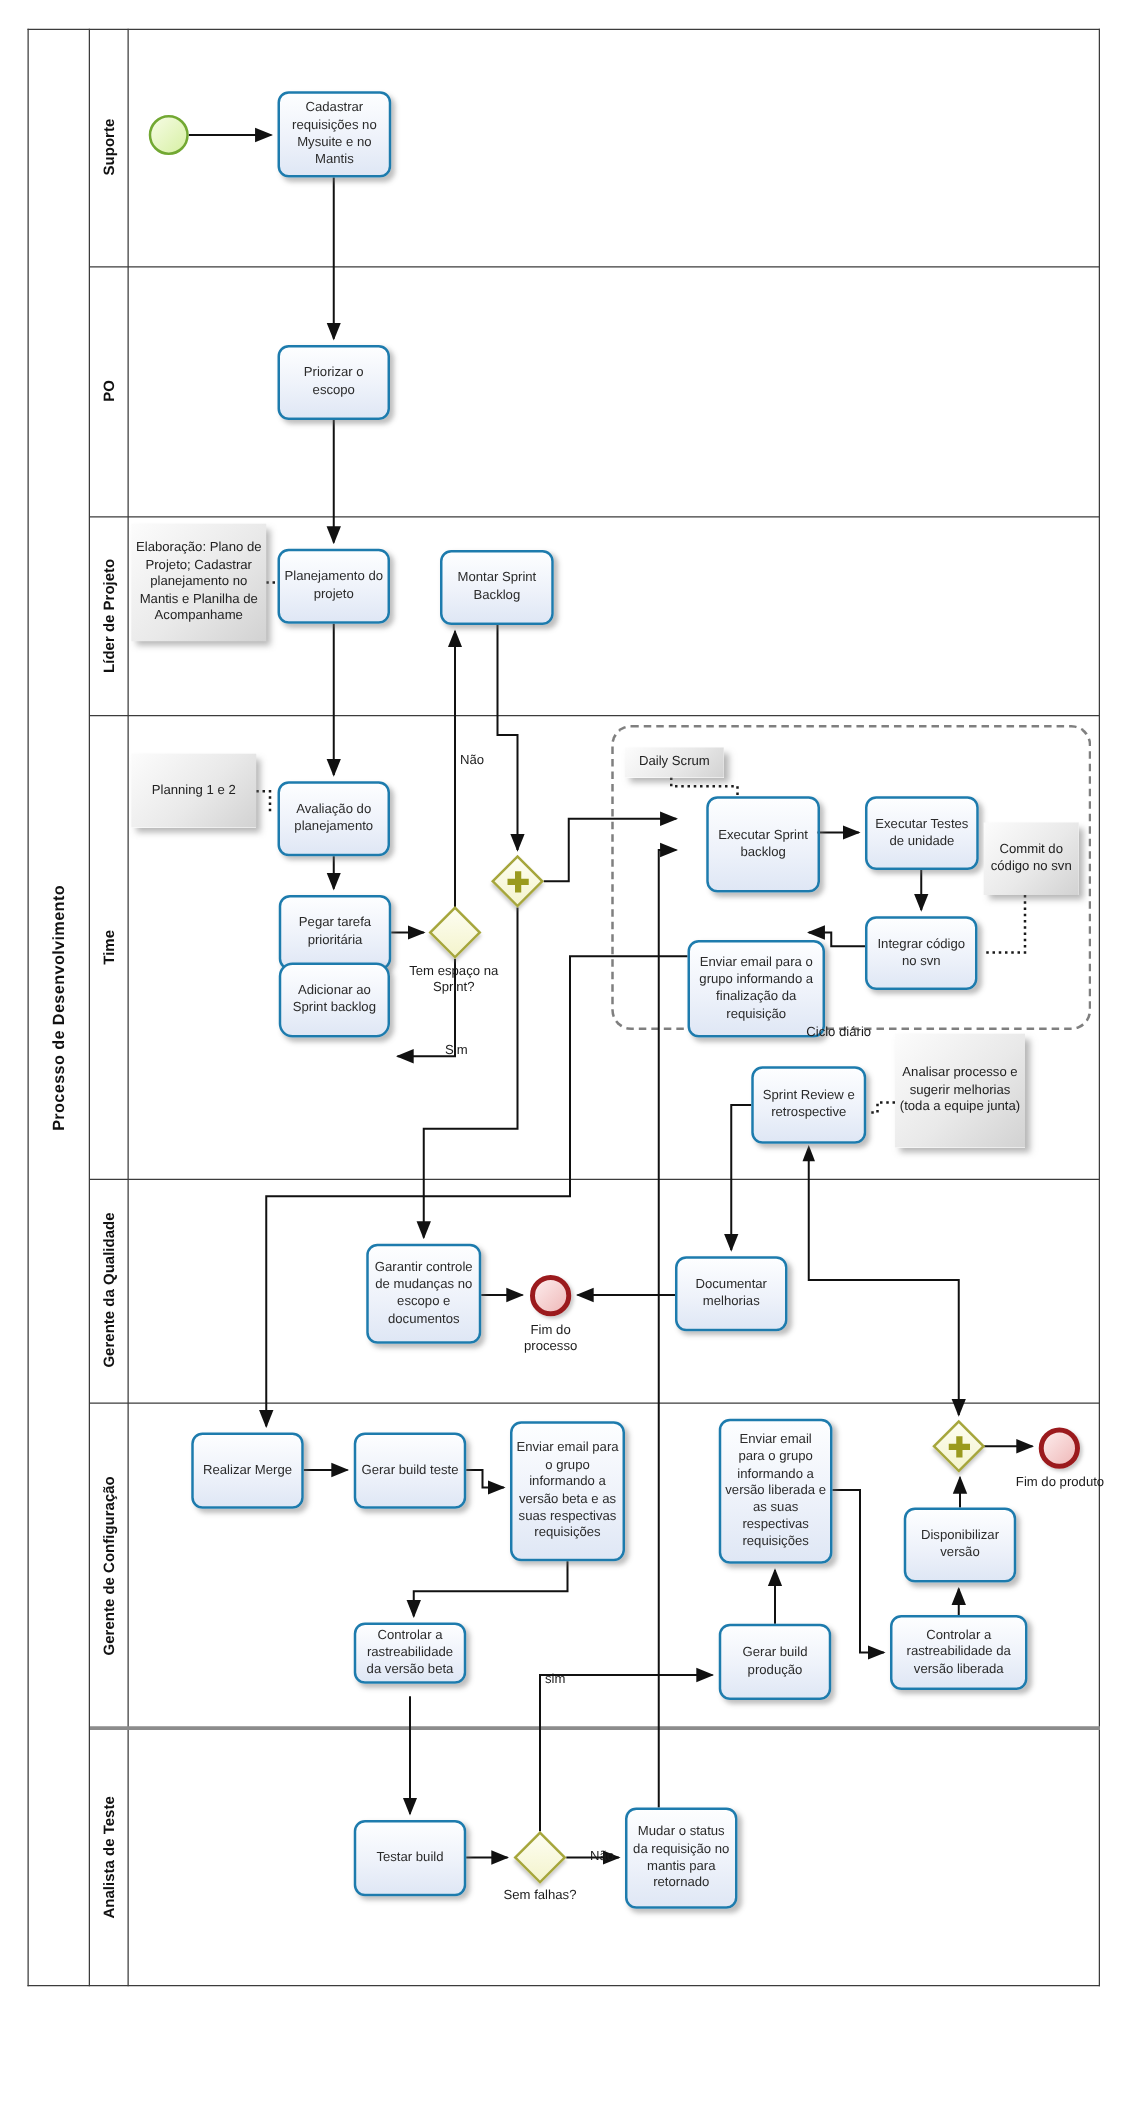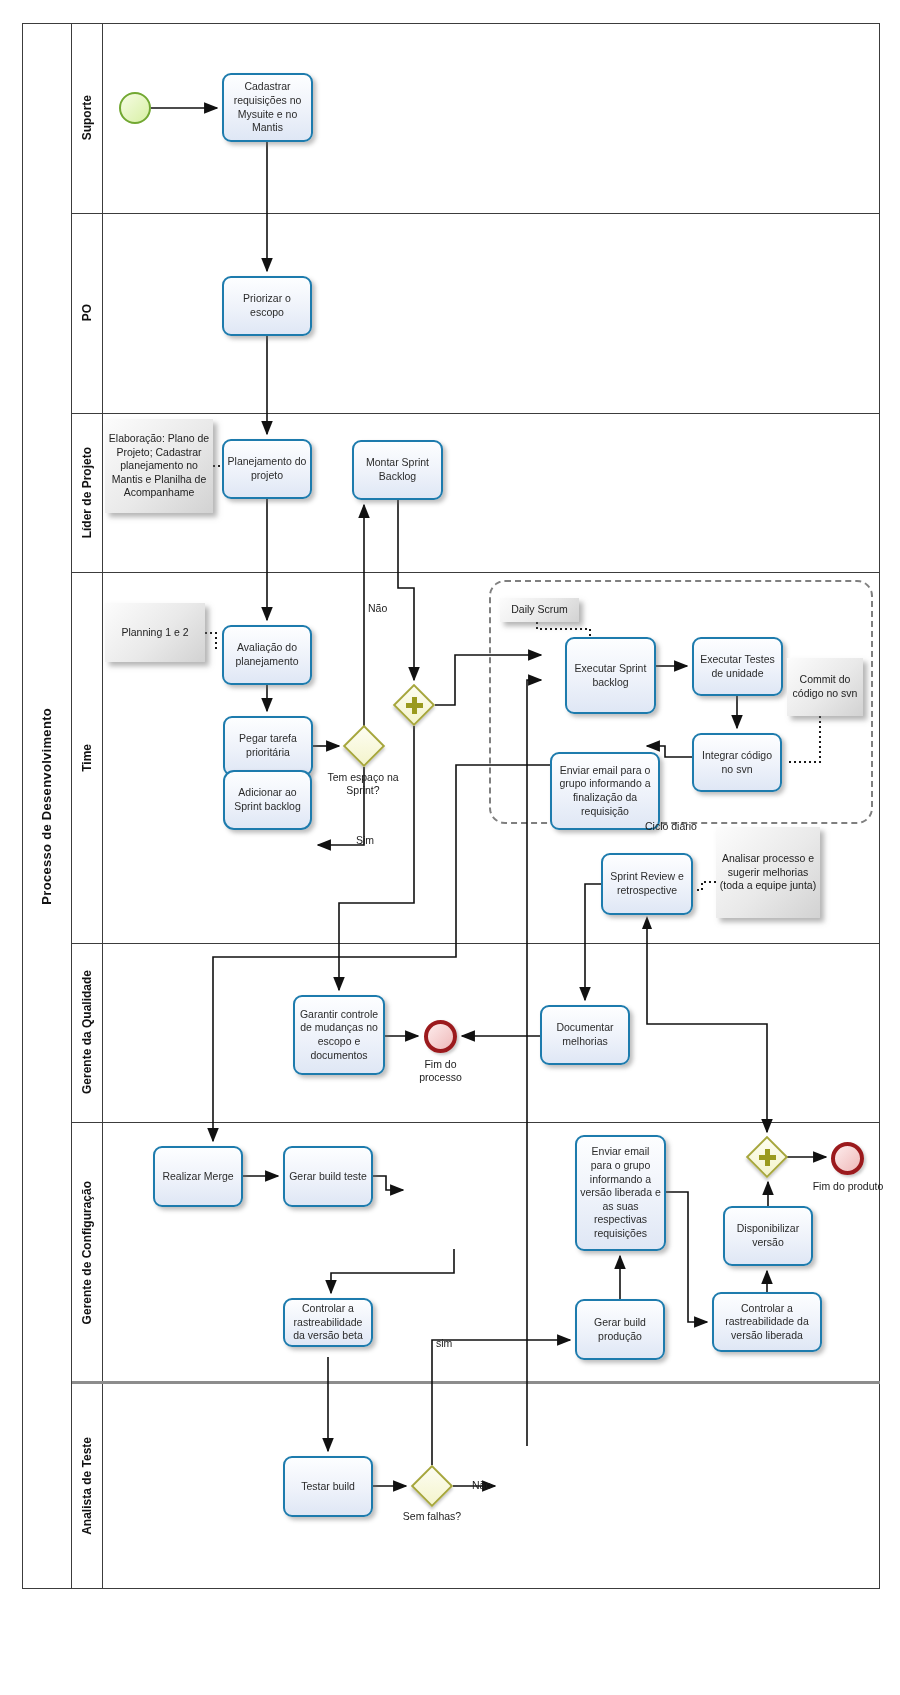--- a/index.html
+++ b/index.html
@@ -154,26 +154,28 @@
   <div class="task" style="left:223px;top:770px;width:89px;height:60px;border-radius:11px;">Adicionar ao Sprint backlog</div>
   <div class="task" style="left:565px;top:637px;width:91px;height:77px;">Executar Sprint backlog</div>
   <div class="task" style="left:692px;top:637px;width:91px;height:59px;">Executar Testes de unidade</div>
   <div class="task" style="left:692px;top:733px;width:90px;height:59px;">Integrar código no svn</div>
   <div class="task" style="left:550px;top:752px;width:110px;height:78px;">Enviar email para o grupo informando a finalização da requisição</div>
   <div class="task" style="left:601px;top:853px;width:92px;height:62px;">Sprint Review e retrospective</div>
   <div class="task" style="left:293px;top:995px;width:92px;height:80px;">Garantir controle de mudanças no escopo e documentos</div>
   <div class="task" style="left:540px;top:1005px;width:90px;height:60px;">Documentar melhorias</div>
   <div class="task" style="left:153px;top:1146px;width:90px;height:61px;">Realizar Merge</div>
   <div class="task" style="left:283px;top:1146px;width:90px;height:61px;">Gerar build teste</div>
+  <div class="task" style="left:408px;top:1137px;width:92px;height:112px;">Enviar email para o grupo informando a versão beta e as suas respectivas requisições</div>
   <div class="task" style="left:283px;top:1298px;width:90px;height:49px;">Controlar a rastreabilidade da versão beta</div>
   <div class="task" style="left:575px;top:1299px;width:90px;height:61px;">Gerar build produção</div>
   <div class="task" style="left:575px;top:1135px;width:91px;height:116px;">Enviar email para o grupo informando a versão liberada e as suas respectivas requisições</div>
   <div class="task" style="left:723px;top:1206px;width:90px;height:60px;">Disponibilizar versão</div>
   <div class="task" style="left:712px;top:1292px;width:110px;height:60px;">Controlar a rastreabilidade da versão liberada</div>
   <div class="task" style="left:283px;top:1456px;width:90px;height:61px;">Testar build</div>
+  <div class="task" style="left:500px;top:1446px;width:90px;height:81px;">Mudar o status da requisição no mantis para retornado</div>
 
   <div class="gw" style="left:349px;top:731px;"></div>
   <div class="flabel center" style="left:318px;top:771px;width:90px;">Tem espaço  na Sprint?</div>
   <div class="gw" style="left:399px;top:690px;">
     <div class="plus"></div>
   </div>
   <div class="gw" style="left:417px;top:1471px;"></div>
   <div class="flabel center" style="left:398px;top:1510px;width:68px;">Sem falhas?</div>
   <div class="gw" style="left:752px;top:1142px;">
     <div class="plus"></div>

